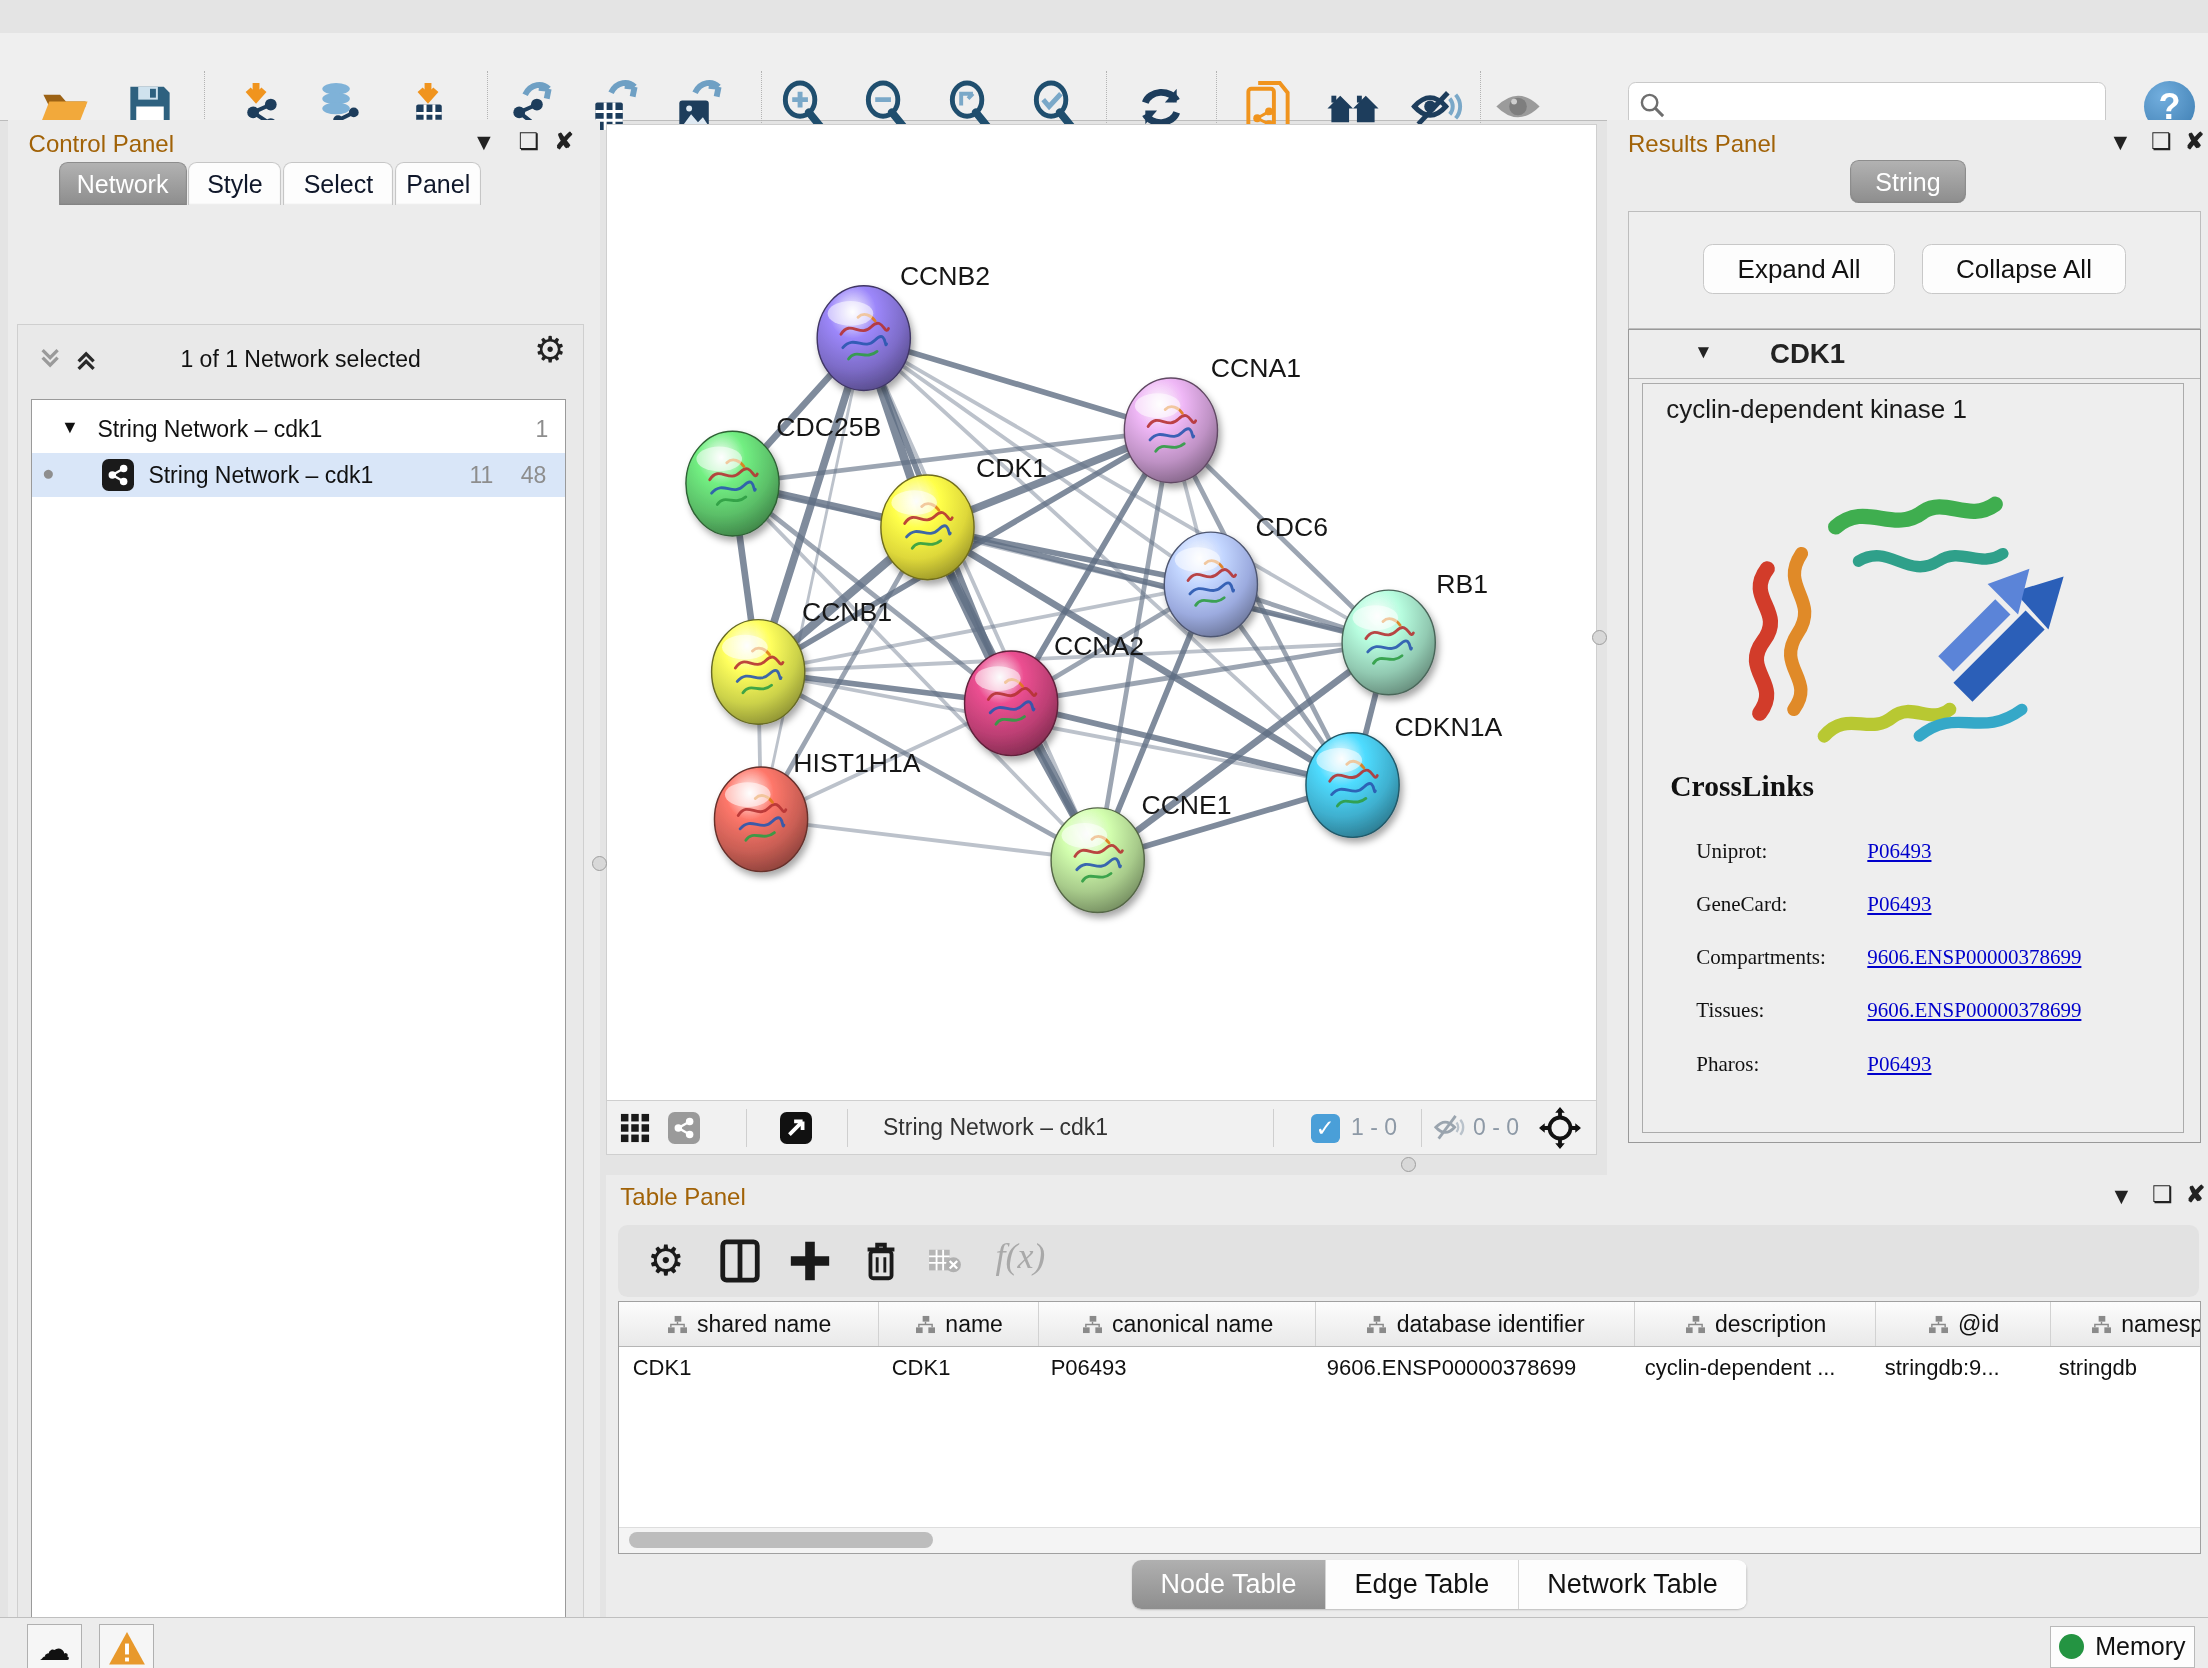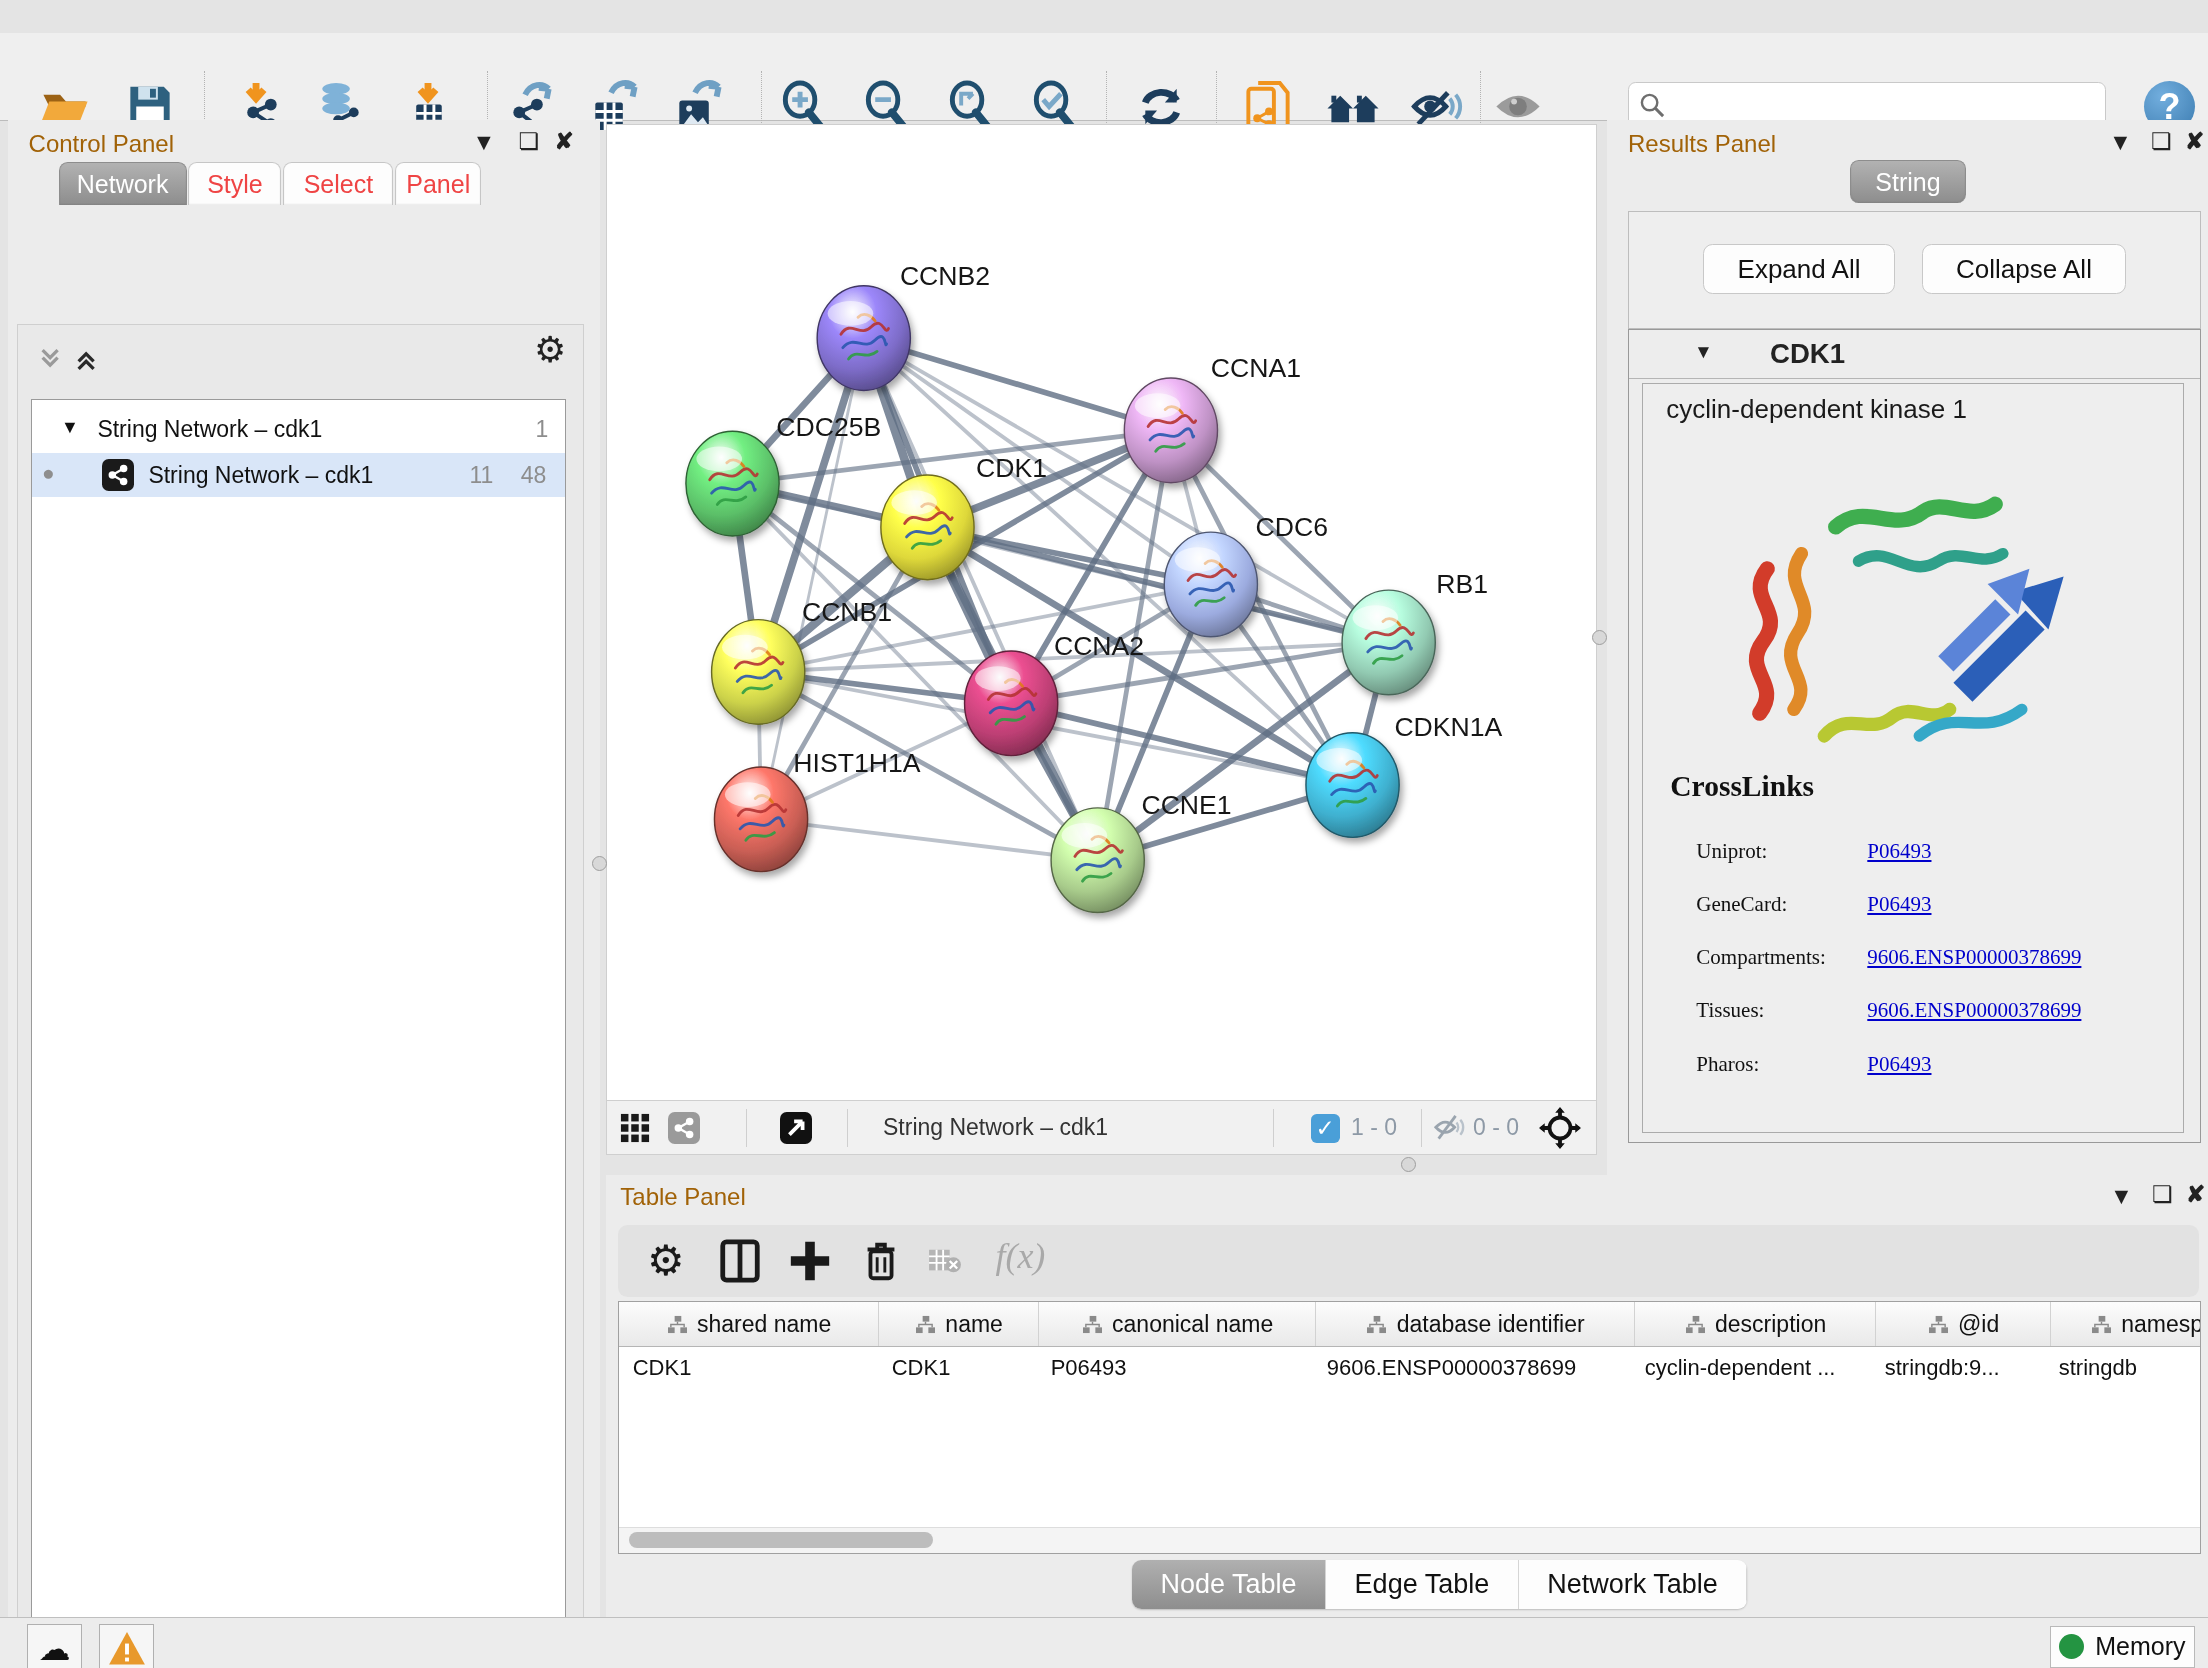--- a/index.html
+++ b/index.html
@@ -30,21 +30,21 @@
     font-weight:bold;text-align:center;line-height:51px;cursor:pointer;}
 
   
   .panel-title{position:absolute;font-size:24px;color:#a16207;}
   .win-ctl{position:absolute;font-size:23px;color:#222;cursor:pointer;line-height:23px;}
 
   
   .cp{position:absolute;left:7.6px;top:120px;width:592px;height:1497px;background:#ececec;}
   .tabs-row{position:absolute;display:flex;}
   .tab{height:42px;line-height:42px;text-align:center;font-size:25px;background:#fdfdfd;
-    border:1px solid #c6c6c6;border-bottom:none;border-radius:8.6px 8.6px 0 0;color:#ef4444;
+    border:1px solid #c6c6c6;border-bottom:none;border-radius:8.6px 8.6px 0 0;color:#0f172a;
     margin-right:1.9px;cursor:pointer;box-shadow:0 -1px 1.9px rgba(0,0,0,.08) inset;}
   .tab.active{background:linear-gradient(#b2b2b2,#8d8d8d);color:#fff;border-color:#8d8d8d;}
   .cp-body{position:absolute;left:9.5px;top:204px;width:565px;height:1389px;background:#e9e9e9;
     border:1px solid #cfcfcf;}
   .cp-status{position:absolute;left:0;top:21px;width:100%;text-align:center;font-size:23px;color:#111;}
   .tree-box{position:absolute;left:13.3px;top:74px;width:533px;height:1301px;background:#fff;
     border:1.9px solid #9a9a9a;}
   .tree-row{position:absolute;left:0;width:100%;height:44px;font-size:23px;color:#111;}
   .tree-row .num{position:absolute;color:#8d8d8d;}
   .netshare-ico{position:absolute;width:32px;height:32px;background:#1a1a1a;border-radius:6.7px;}
@@ -285,20 +285,21 @@
         <div class="tab" style="width: 108px;">Select</div>
         <div class="tab" style="width: 84px;">Panel</div>
       </div>
     <div class="cp-body">
       <svg style="position:absolute;left:19px;top:21px" width="30" height="27" viewBox="0 0 32 28">
         <path d="M6 4 l8 8 8-8 M6 12 l8 8 8-8" stroke="#9a9a9a" stroke-width="3.5" fill="none"></path>
         </svg>
       <svg style="position:absolute;left:55px;top:21px" width="30" height="27" viewBox="0 0 32 28">
         <path d="M6 24 l8-8 8 8 M6 16 l8-8 8 8" stroke="#2a2a2a" stroke-width="3.5" fill="none"></path>
         </svg>
+      <div class="cp-status">1 of 1 Network selected</div>
       <div class="win-ctl" style="left:516px;top:13.3px;font-size:36px">⚙</div>
       <div class="tree-box">
         <div class="tree-row" style="top:7.6px">
           <span style="position:absolute;left:28.5px;top:9.5px;font-size:18px">▼</span>
           <span style="position:absolute;left:65px;top:8.6px">String Network – cdk1</span>
           <span class="num" style="right:17px;top:8.6px">1</span>
         </div>
         <div class="tree-row" style="top:53px;background:#d9e6f8">
           <span style="position:absolute;left:9.5px;top:7.6px;color:#8e8e8e;font-size:21px">●</span>
           <span class="netshare-ico" style="left:70px;top:5.7px">

